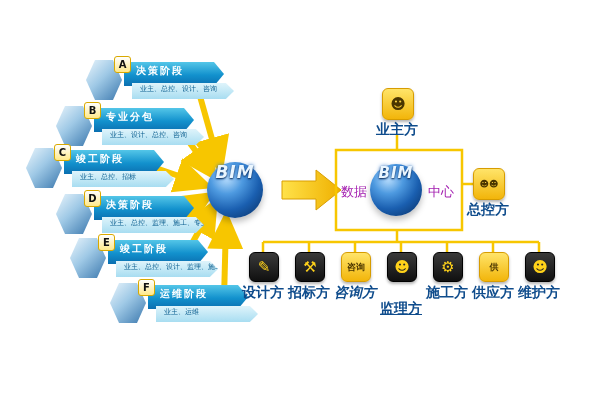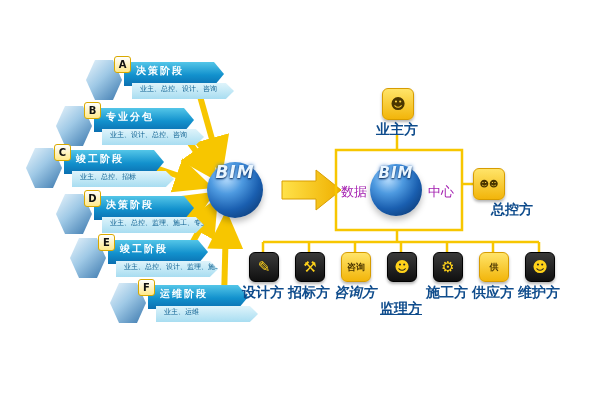--- a/index.html
+++ b/index.html
@@ -75,21 +75,21 @@
   .sq .glyph.small{font-size:9px;font-weight:bold;}
   .plabel{
     position:absolute;width:44px;text-align:center;font-size:14px;font-weight:bold;color:#0f4c8c;
   }
 
   
   #ownerIcon{left:382px;top:88px;width:30px;height:30px;}
   #ownerLabel{left:375px;top:121px;}
   
   #ctrlIcon{left:473px;top:168px;width:30px;height:30px;}
-  #ctrlLabel{left:490px;top:201px;}
+  #ctrlLabel{left:466px;top:201px;}
 </style>
 </head>
 <body>
 
 <div id="canvas">
 
   <svg id="wires" viewBox="0 0 600 400">
     <defs>
       <linearGradient id="yg" x1="0" y1="0" x2="1" y2="0">
         <stop offset="0" stop-color="#ffe24a"></stop>

